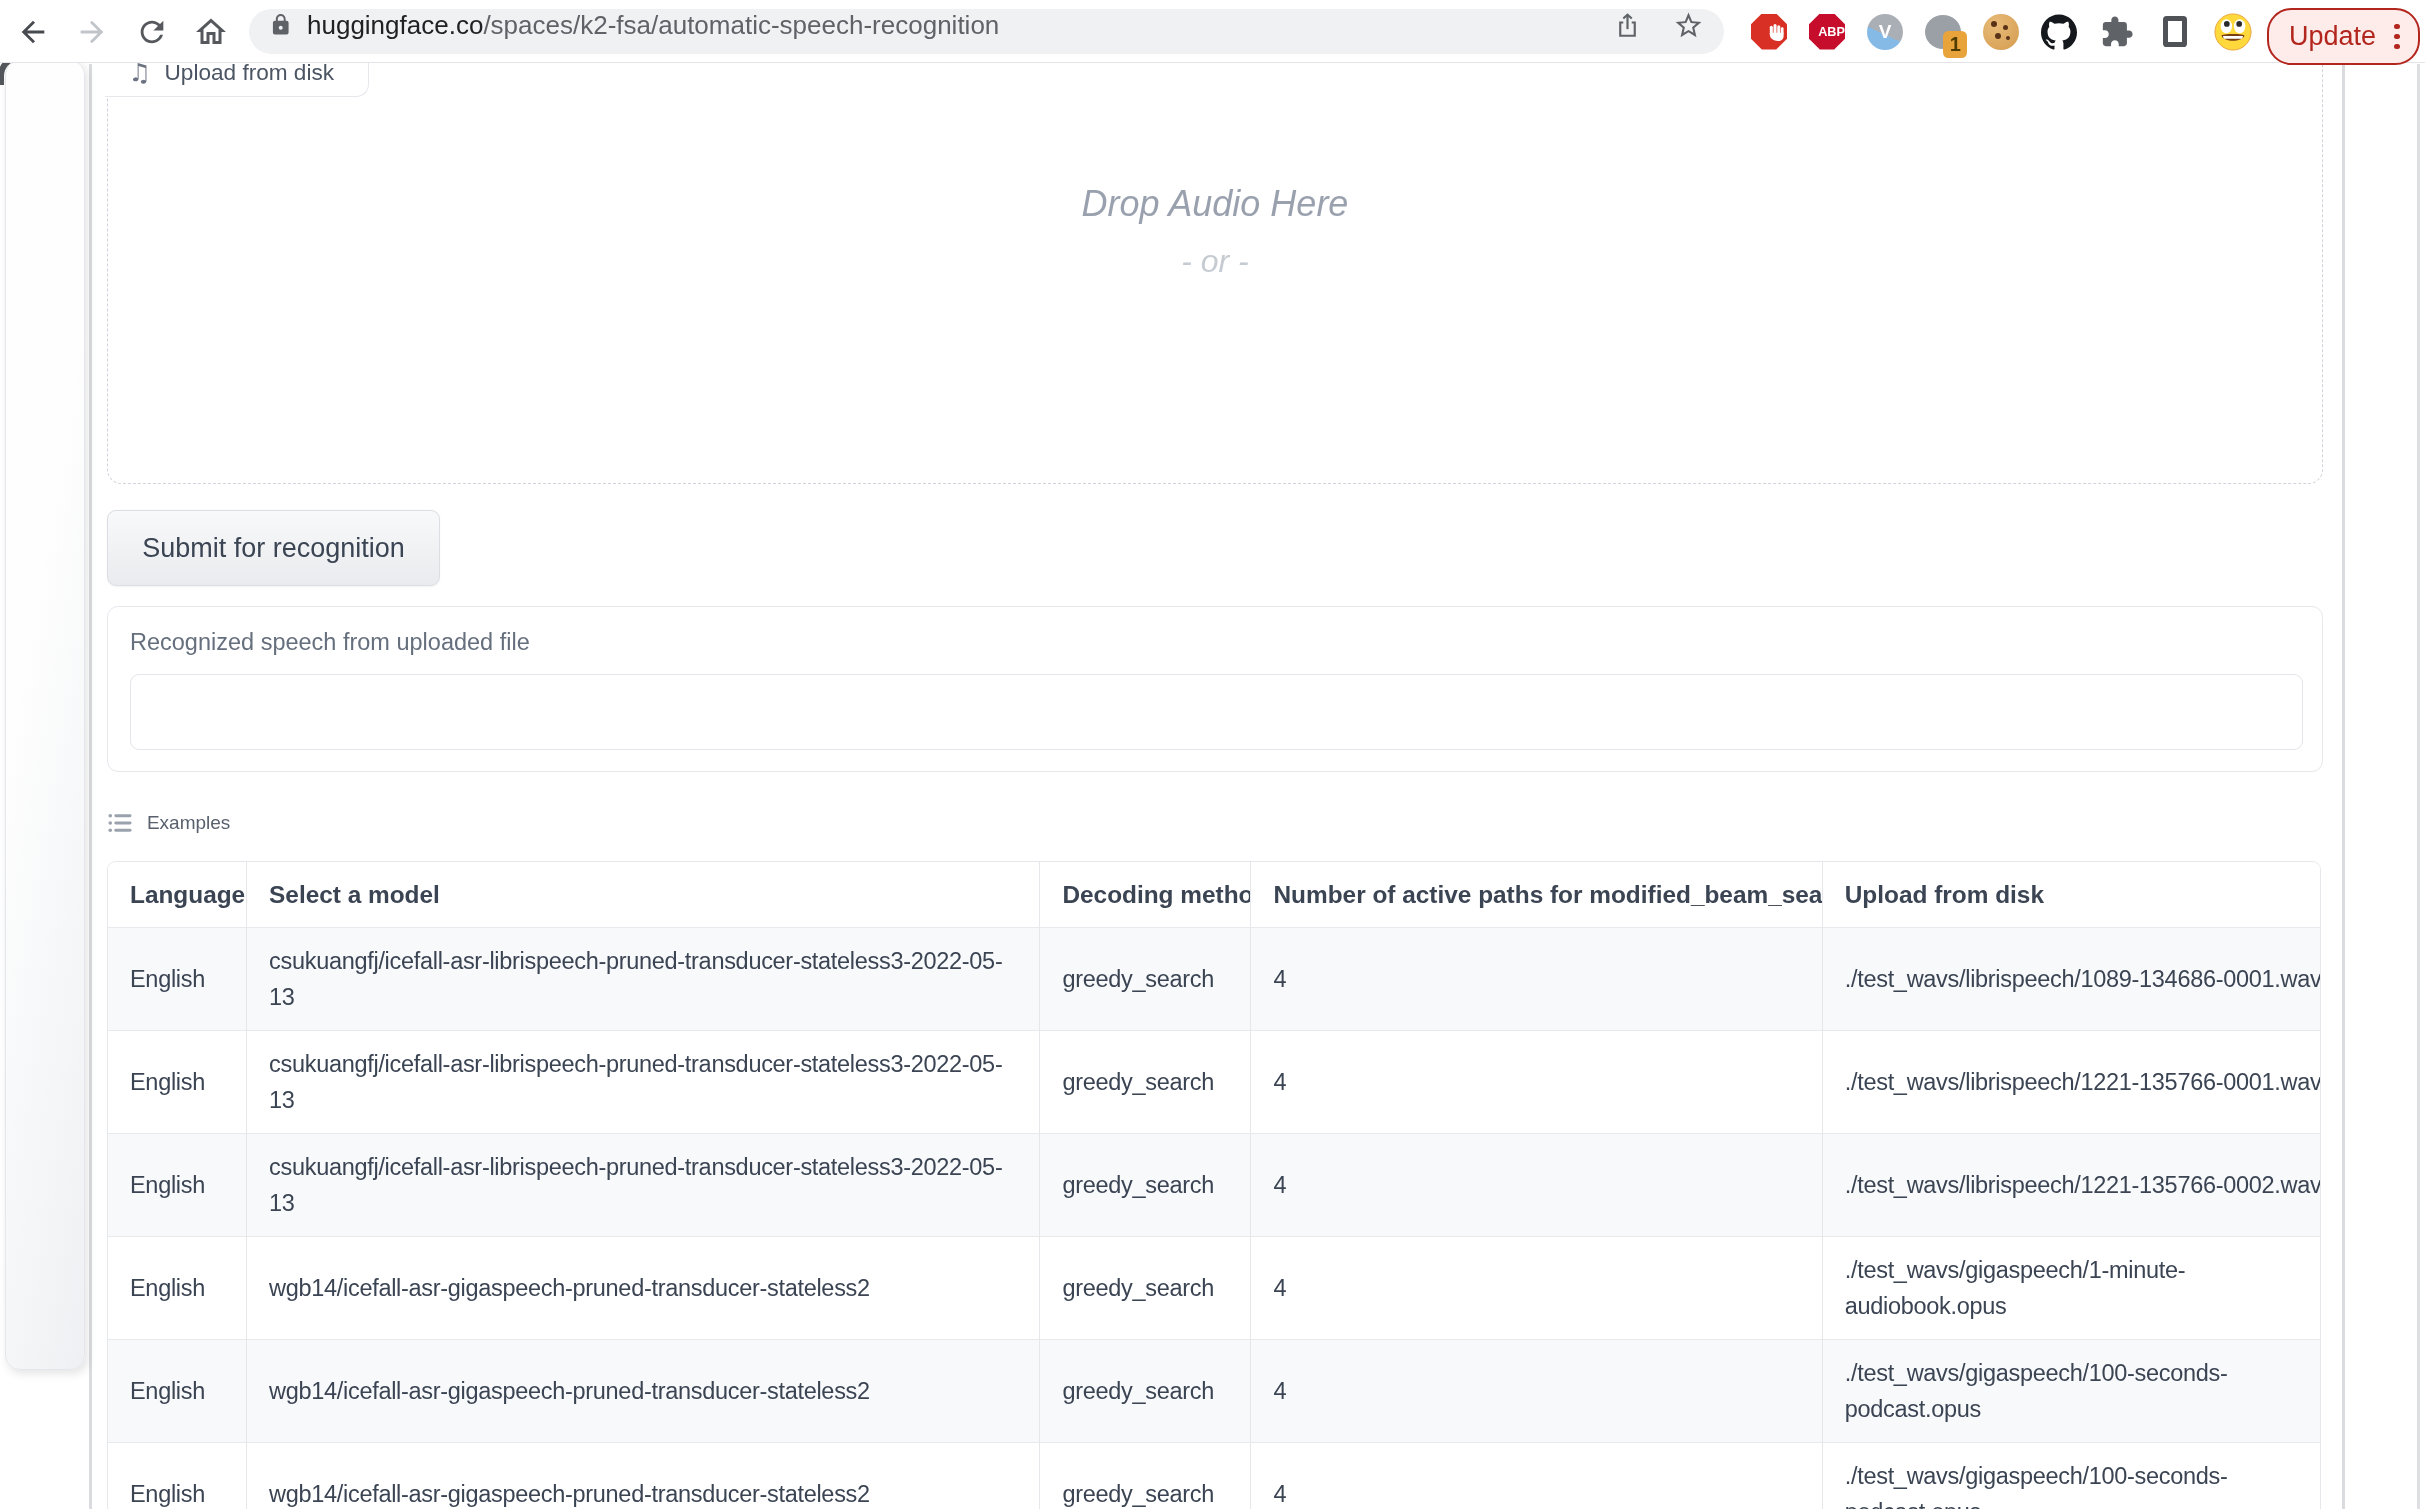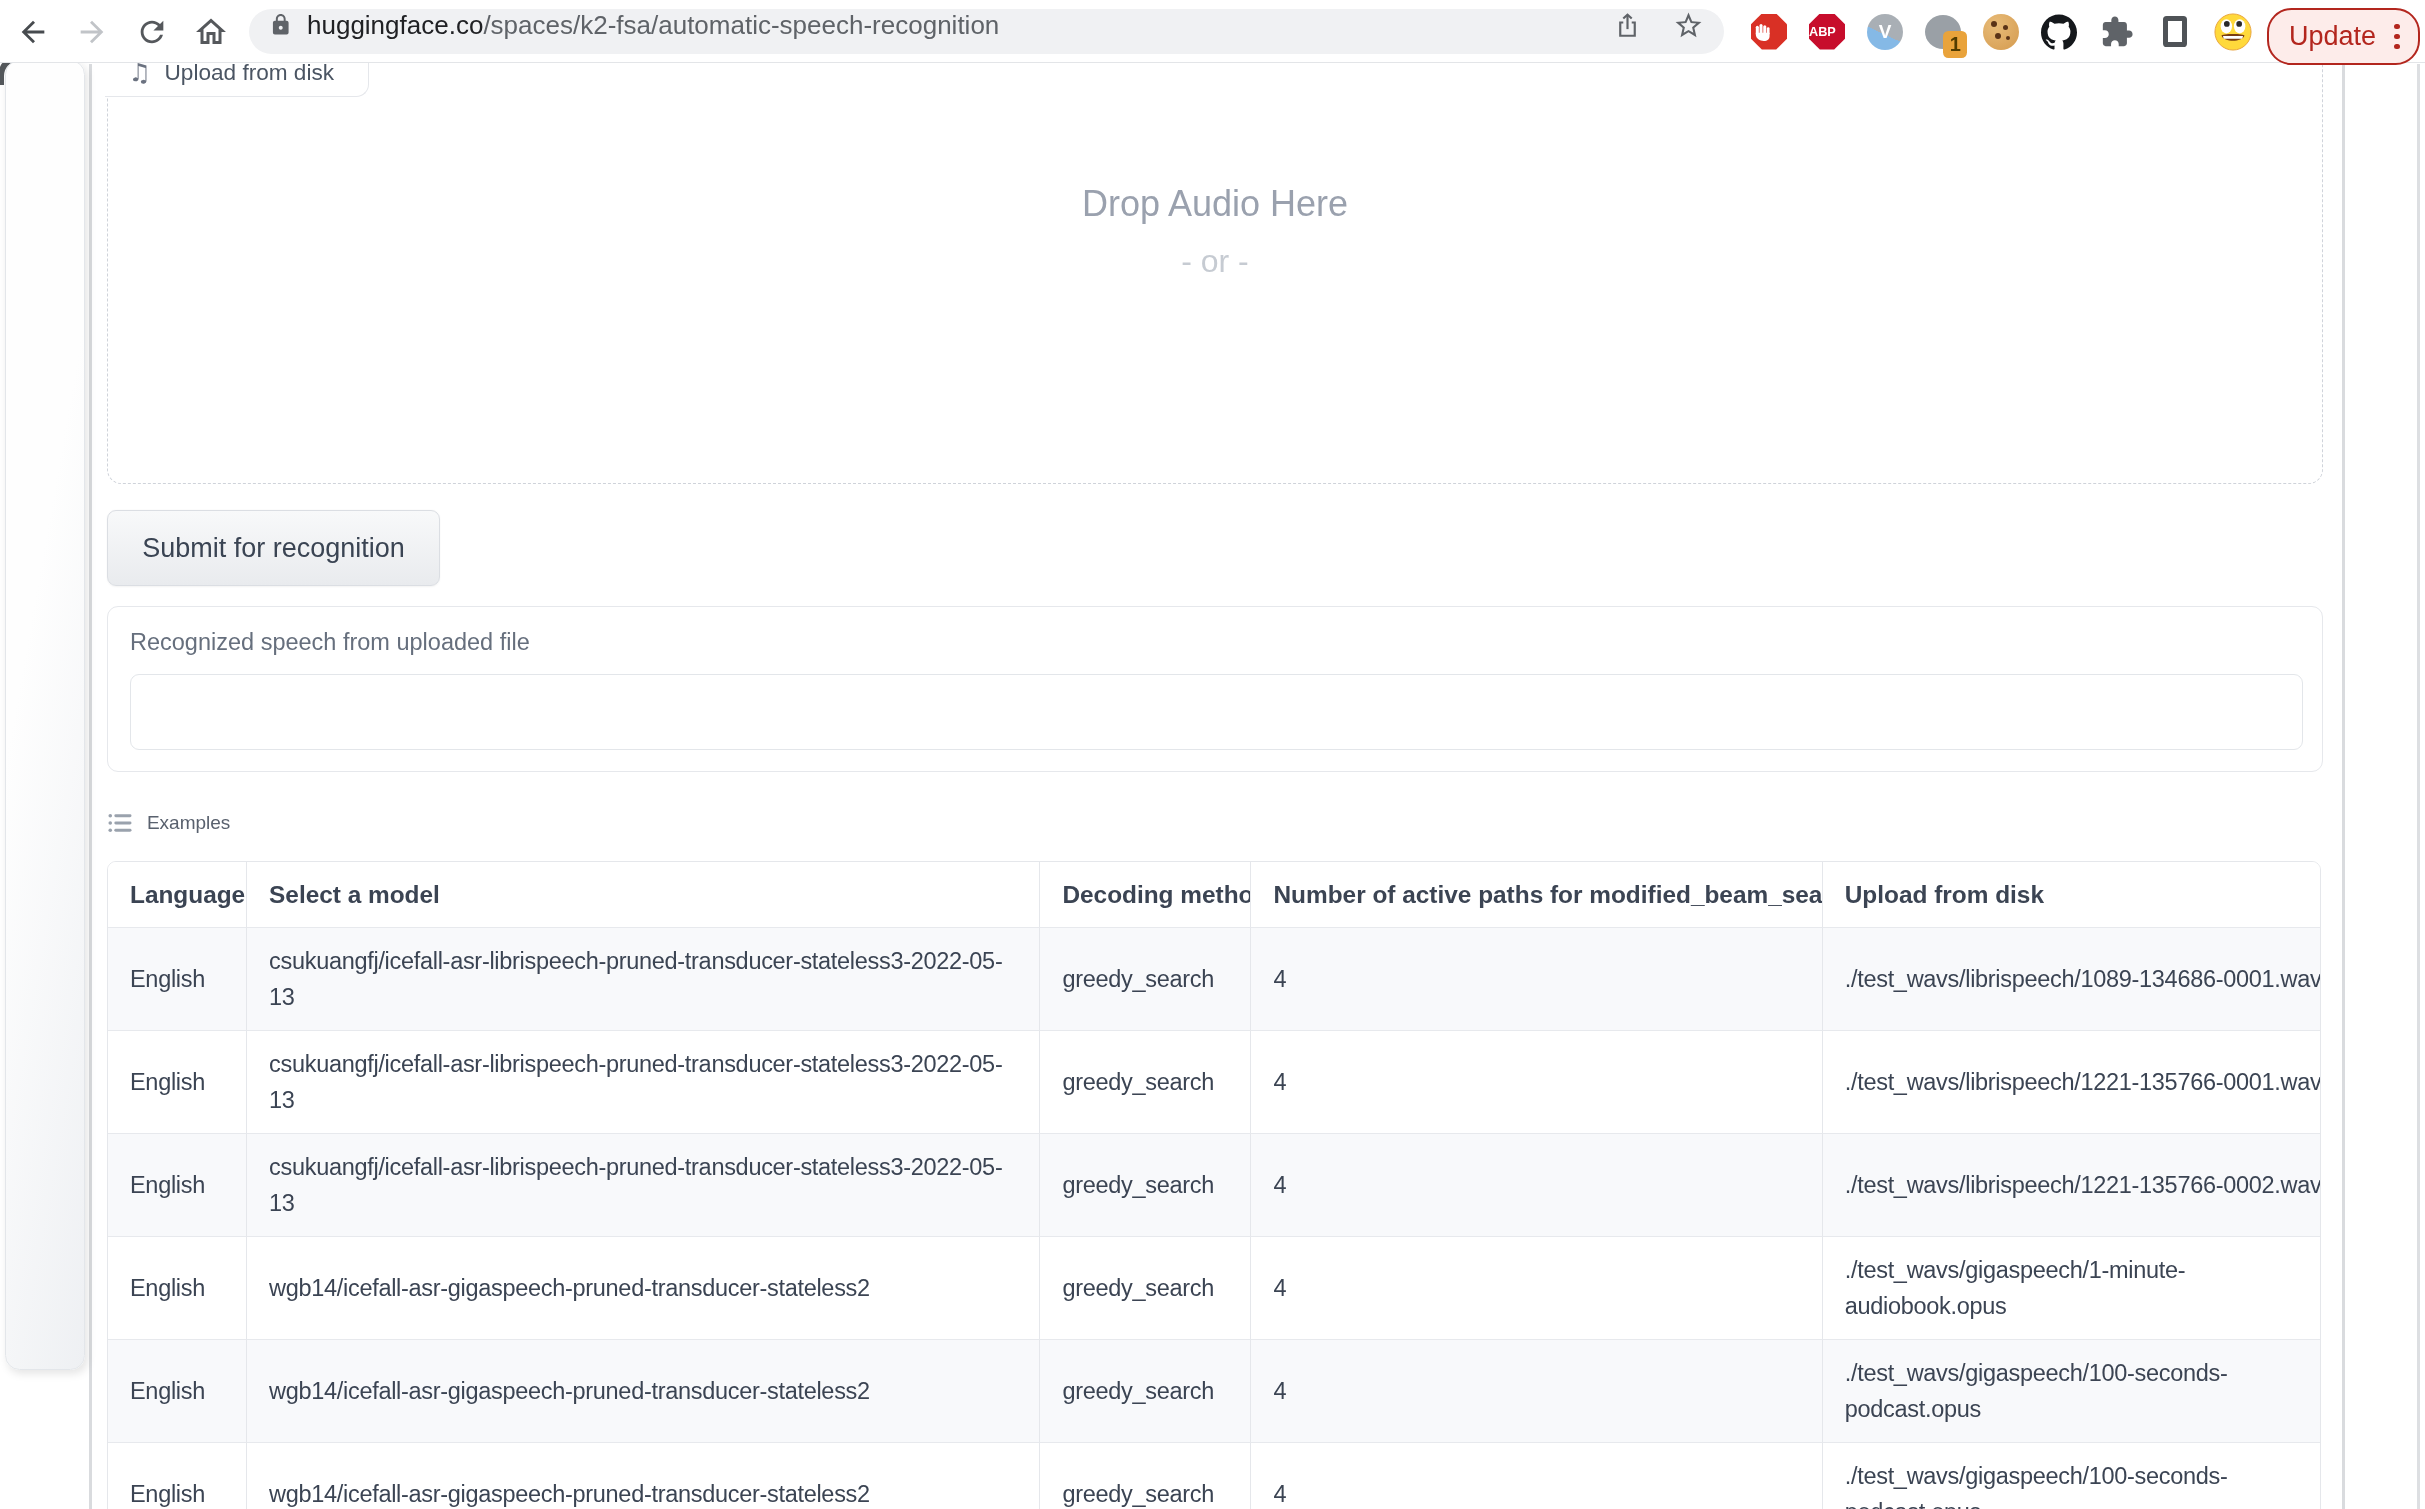--- a/index.html
+++ b/index.html
@@ -10,21 +10,21 @@
   .toolbar { position:absolute; left:0; top:0; width:2426px; height:63px; background:#ffffff; border-bottom:1.8px solid #e3e5e8; z-index:50; }
   .nav-icons { position:absolute; left:14.5px; top:0; height:63px; display:flex; align-items:center; gap:23.5px; }
   .tb-btn { width:36px; height:36px; display:flex; align-items:center; justify-content:center; background:none; border:none; cursor:pointer; }
   .omnibox { position:absolute; left:249px; top:9px; width:1475px; height:45px; background:#f0f1f3; border-radius:23.5px; display:flex; align-items:center; padding:0 18px 13px 20px; }
   .url-text { flex:1; margin-left:14.5px; font-size:26px; white-space:nowrap; overflow:hidden; }
   .url-host { color:#202124; }
   .url-path { color:#5f6368; }
   .omni-right { display:flex; align-items:center; gap:25px; }
   .ext-icons { position:absolute; left:1750px; top:0; height:63px; display:flex; align-items:center; gap:20px; }
   .ext { position:relative; width:38px; height:38px; display:flex; align-items:center; justify-content:center; border:none; background:none; cursor:pointer; }
-  .octagon { width:36px; height:36px; clip-path:polygon(30% 0%,70% 0%,100% 30%,100% 70%,70% 100%,30% 100%,0% 70%,0% 30%); display:flex; align-items:center; justify-content:flex-start; }
+  .octagon { width:36px; height:36px; clip-path:polygon(30% 0%,70% 0%,100% 30%,100% 70%,70% 100%,30% 100%,0% 70%,0% 30%); display:flex; align-items:center; justify-content:flex-end; }
   .oct-red { background:#d93025; }
   .oct-abp { background:#c70d2c; color:#fff; font-weight:bold; font-size:12.7px; letter-spacing:0; }
   .vcircle { width:36px; height:36px; border-radius:50%; background:linear-gradient(205deg,#a9afb5 55%,#85b9e6 55%); color:#fff; font-weight:bold; font-size:19px; display:flex; align-items:center; justify-content:center; }
   .profile-circle { width:36px; height:34px; border-radius:50%; background:#9aa0a6; }
   .badge-1 { position:absolute; right:-5.4px; bottom:-7.2px; width:24.4px; height:27px; background:#e9a33b; border-radius:5.4px; color:#513c00; font-size:20px; font-weight:bold; display:flex; align-items:center; justify-content:center; }
   .cookie { width:36px; height:36px; border-radius:50%; background:radial-gradient(circle at 35% 30%, #e8bc79, #d49a4e); position:relative; }
   .cookie i { position:absolute; border-radius:50%; background:#5a3317; }
   .rect-icon { width:23.5px; height:31px; border:5.4px solid #4f5357; border-radius:3.6px; }
   .update-pill { position:absolute; left:2267px; top:8.1px; height:57px; padding:0 12.7px 0 20px; background:#fdecea; border:2.7px solid #b3261e; border-radius:24.4px; display:flex; align-items:center; gap:12.7px; cursor:pointer; }
   .update-label { color:#b3261e; font-size:27px; }
@@ -34,21 +34,21 @@
   
   .left-panel { position:absolute; left:5.4px; top:60px; width:80px; height:1310px; background:linear-gradient(100deg,#fefefe 40%,#eef0f3); border:0.9px solid #e3e6ea; border-radius:14.5px; box-shadow:2.7px 3.6px 9px rgba(0,0,0,.10); z-index:2; }
   .corner-arc { position:absolute; left:-1.8px; top:54px; width:31px; height:31px; border-top:6.3px solid #53575b; border-left:6.3px solid #53575b; border-top-left-radius:22px; z-index:3; }
   .vline { position:absolute; top:64px; bottom:0; width:2.7px; background:#d9dbde; z-index:1; }
   .vline.l { left:89px; }
   .vline.r1 { left:2342px; }
   .vline.r2 { left:2417px; background:#dddfe2; }
 
   
   .dropzone { position:absolute; left:107px; top:-31px; width:2216px; height:515px; border:1.8px dashed #cfd3da; border-radius:14.5px; z-index:4; cursor:pointer; }
-  .drop-stack { position:absolute; left:0; right:0; top:213px; text-align:center; }
+  .drop-stack { position:absolute; left:0; right:0; top:213px; text-align:center;font-style:italic; }
   .drop-l1, .drop-l3 { font-size:36px; color:#9aa1ae; }
   .drop-l1 { margin-bottom:18px; }
   .drop-l2 { font-size:32px; color:#c6cbd2; margin-bottom:16.3px; }
   .upload-chip { position:absolute; left:105px; top:49px; height:48px; padding:0 34px 0 23.5px; background:#fff; border-right:0.9px solid #e5e7eb; border-bottom:0.9px solid #e5e7eb; border-bottom-right-radius:12.7px; display:flex; align-items:center; gap:13.6px; z-index:6; cursor:pointer; }
   .note-glyph { font-family:"DejaVu Sans", sans-serif; font-size:25px; color:#6b7280; }
   .chip-label { font-size:22.6px; color:#4b5563; }
 
   .submit-btn { position:absolute; left:107px; top:510px; width:333px; height:76px; border:0.9px solid #dbdee3; border-radius:9px; background:linear-gradient(180deg,#f8f9fa,#e9ebee); font-family:"Liberation Sans", sans-serif; font-size:27px; font-weight:500; color:#3a4453; box-shadow:0 0.9px 1.8px rgba(0,0,0,.05); cursor:pointer; z-index:4; }
 
   .output-panel { position:absolute; left:107px; top:606px; width:2216px; height:166px; border:1.8px solid #e6e8ec; border-radius:11px; background:#fff; z-index:4; }

